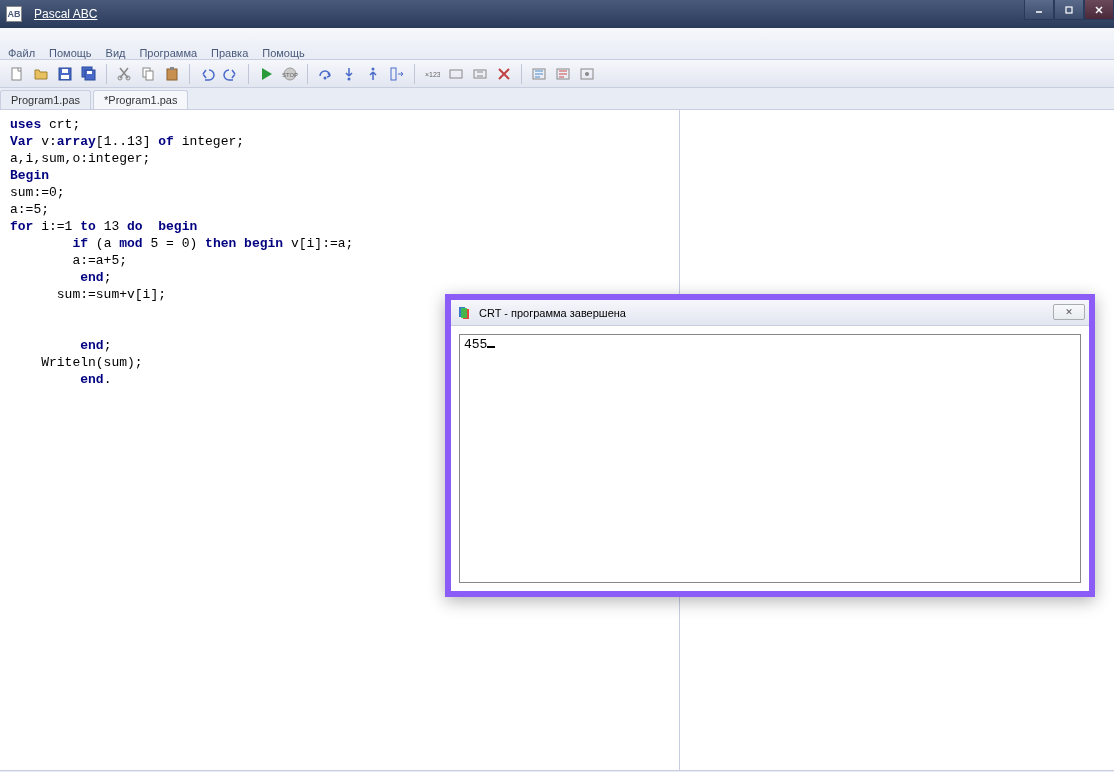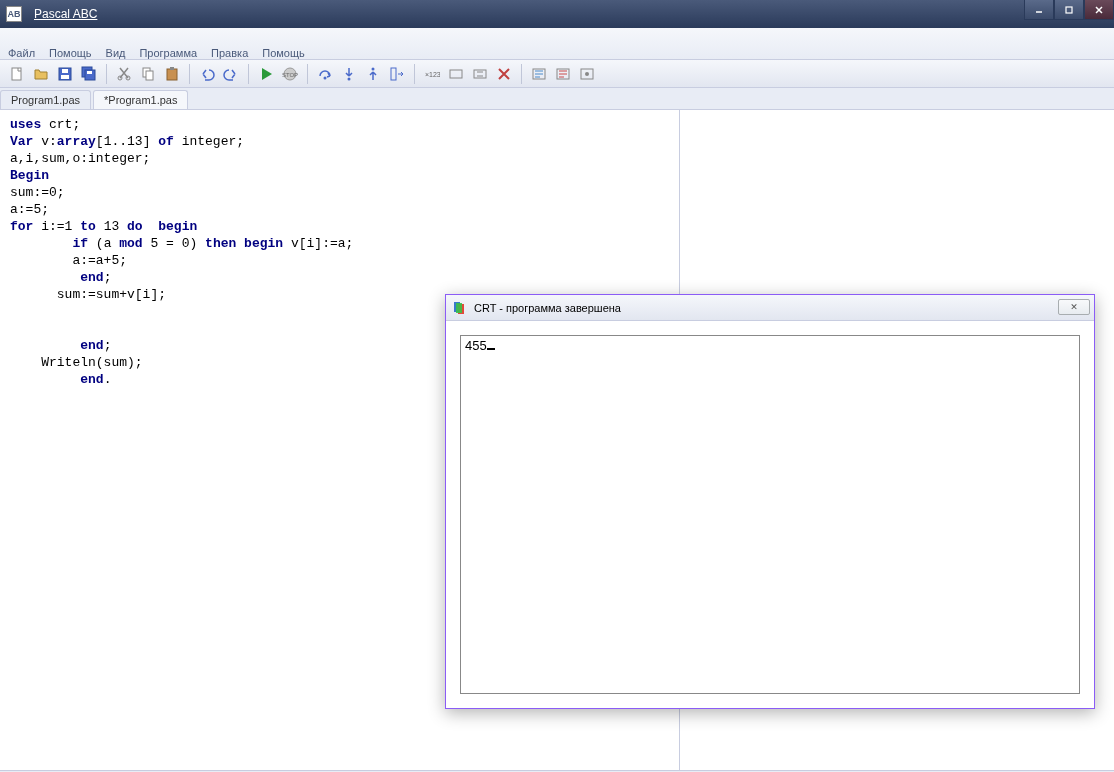--- a/index.html
+++ b/index.html
@@ -140,23 +140,23 @@
   border: 1px solid #a8adb0;
   border-radius: 2px;
   margin-left: 20px;
 }
 
 .crt-window {
   position: absolute;
   left: 445px;
   top: 294px;
   width: 650px;
-  height: 415px;
-  background: #fff;
-  border: 1px solid #8b5cf6;
+  height: 303px;
+  background: #fff;
+  border: 6px solid #8b5cf6;
   box-shadow: 0 4px 16px rgba(0,0,0,0.3);
   display: flex;
   flex-direction: column;
 }
 .crt-title {
   height: 26px;
   background: linear-gradient(to bottom, #f5f7fb, #e2e6f0);
   border-bottom: 1px solid #c8cde0;
   display: flex;
   align-items: center;
@@ -180,23 +180,23 @@
   display: flex;
   align-items: center;
   justify-content: center;
   cursor: pointer;
   font-size: 9px;
   color: #555;
 }
 .crt-body {
   flex: 1;
   border: 1px solid #888;
-  margin: 14px;
-  background: #fff;
-  font-family: Liberation Sans, sans-serif;
+  margin: 8px;
+  background: #fff;
+  font-family: Liberation Mono, monospace;
   font-size: 13px;
   padding: 2px 4px;
 }
 .cursor-block { display: inline-block; border-bottom: 2px solid #000; width: 8px; }
 </style>
 </head>
 <body>
 
 <div class="titlebar">
   <div class="app-icon">AB</div>

